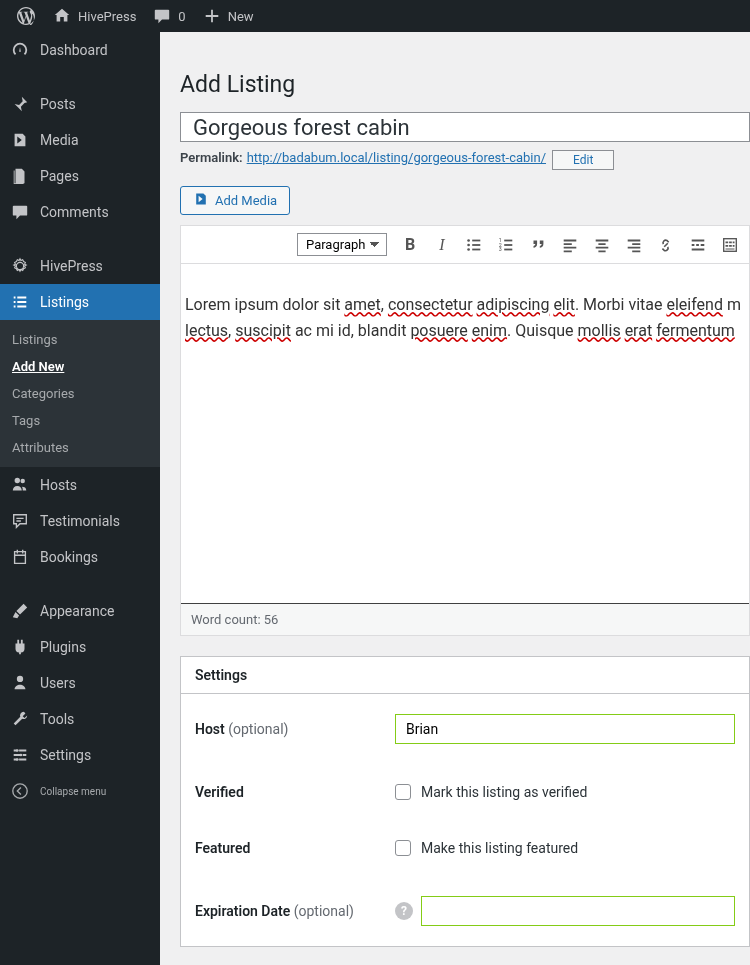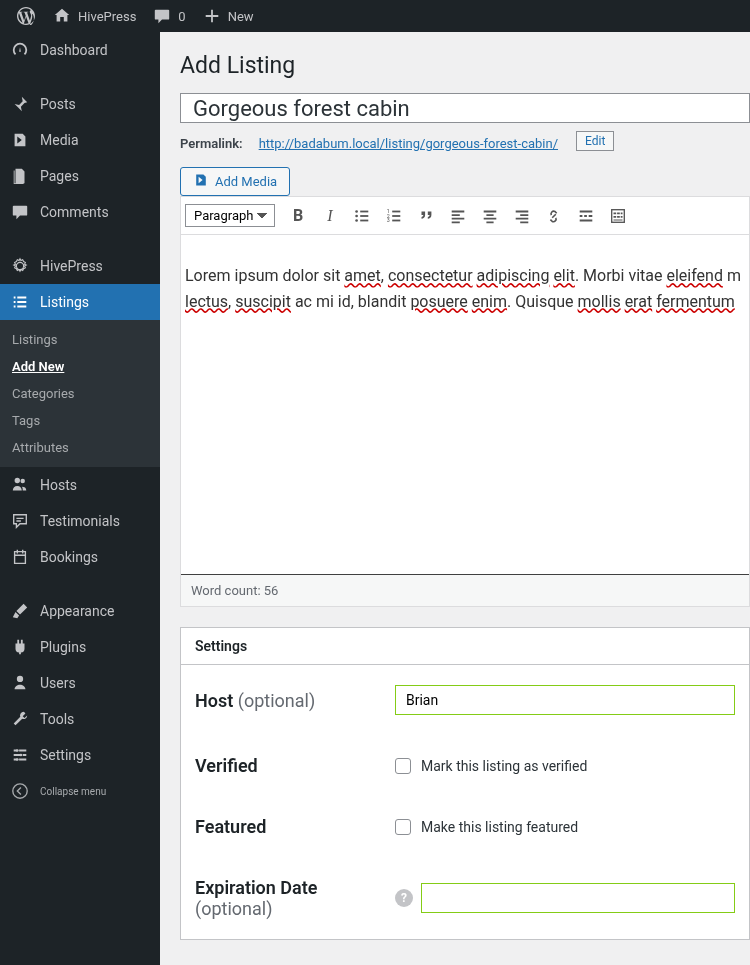--- a/index.html
+++ b/index.html
@@ -16,45 +16,45 @@
     .menu-item.current { background: #2271b1; color: #fff; }
     .menu-item.current::after { content: ""; position: absolute; right: -8px; top: 50%; transform: translateY(-50%); border: 8px solid transparent; border-right-color: #f0f0f1; }
     .menu-icon { width: 20px; height: 20px; display: flex; align-items: center; justify-content: center; flex-shrink: 0; }
     .menu-separator { height: 18px; }
     .submenu { background: #2c3338; padding: 6px 0; }
     .submenu-item { padding: 6px 12px; font-size: 13px; color: #a7aaad; cursor: pointer; }
     .submenu-item.current { color: #fff; font-weight: 600; text-decoration: underline; }
 
     
     .main { position: absolute; top: 32px; left: 160px; right: 0; bottom: 0; padding: 20px 0 0 20px; overflow: hidden; }
-    .page-title { font-size: 23px; font-weight: 400; color: #1d2327; margin-bottom: 14px; }
+    .page-title { font-size: 23px; font-weight: 400; color: #1d2327; margin-bottom: 14px; margin-top: 19px; }
 
     .title-input { width: 100%; font-size: 22px; padding: 8px 12px; border: 1px solid #8c8f94; background: #fff; color: #2c3338; outline: none; height: 30px; }
 
-    .permalink-row { margin: 8px 0 16px 0; font-size: 13px; color: #646970; display: flex; align-items: flex-end; gap: 16px; flex-wrap: wrap; }
+    .permalink-row { margin: 8px 0 16px 0; font-size: 13px; color: #646970; display: flex; align-items: flex-start; gap: 4px; flex-wrap: wrap; }
     .permalink-row strong { color: #3c434a; font-weight: 600; }
     .permalink-url { color: #2271b1; text-decoration: underline; }
-    .permalink-edit { border: 1px solid #8c8f94; background: #f6f7f7; padding: 2px 8px; font-size: 12px; cursor: pointer; color: #2271b1; margin-left: 2px; }
-
-    .add-media-btn { display: inline-flex; align-items: center; gap: 6px; border: 1px solid #2271b1; background: #f6f7f7; color: #2271b1; padding: 4px 12px; font-size: 13px; cursor: pointer; border-radius: 3px; }
+    .permalink-edit { border: 1px solid #8c8f94; background: #f6f7f7; padding: 2px 20px; font-size: 12px; cursor: pointer; color: #2271b1; margin-left: 2px; }
+
+    .add-media-btn { display: inline-flex; align-items: center; gap: 6px; border: 1px solid #2271b1; background: #f6f7f7; color: #2271b1; padding: 4px 12px; font-size: 13px; cursor: pointer; border-radius: 3px; margin-bottom: 10px; }
 
     .editor-wrap { border: 1px solid #dcdcde; background: #fff; }
-    .editor-toolbar-row { display: flex; align-items: center; height: 38px; padding: 4px; gap: 2px; border-bottom: 1px solid #dcdcde; background: #fff; }
+    .editor-toolbar-row { display: flex; align-items: center; height: 38px; padding: 4px; gap: 2px; border-bottom: 1px solid #dcdcde; background: #fff; justify-content: flex-end; }
     .format-select { border: 1px solid #8c8f94; background: #fff; padding: 3px 20px 3px 8px; font-size: 13px; cursor: pointer; position: relative; margin-right: 6px; appearance: none; background-image: linear-gradient(45deg, transparent 50%, #555 50%), linear-gradient(-45deg, transparent 50%, #555 50%); background-position: calc(100% - 12px) center, calc(100% - 7px) center; background-size: 5px 5px; background-repeat: no-repeat; }
     .tb-btn { width: 30px; height: 30px; display: flex; align-items: center; justify-content: center; cursor: pointer; color: #555; border-radius: 2px; }
 
     .editor-content { padding: 28px 4px; min-height: 340px; font-size: 16px; color: #333; line-height: 1.6; border-bottom: 1px solid #404040; }
     .spellerr { text-decoration: underline; text-decoration-color: #c00; text-decoration-style: wavy; }
 
     .editor-footer { padding: 8px 10px; font-size: 13px; color: #646970; background: #f6f7f7; }
 
     .postbox { border: 1px solid #c3c4c7; background: #fff; margin-top: 20px; }
     .postbox-header { border-bottom: 1px solid #c3c4c7; padding: 10px 14px; font-size: 14px; font-weight: 600; color: #1d2327; }
     .form-row { display: flex; align-items: center; padding: 20px 14px; }
-    .form-label { width: 200px; font-size: 18px; font-weight: 600; color: #1d2327; }
+    .form-label { width: 200px; font-size: 14px; font-weight: 600; color: #1d2327; }
     .form-label .opt { font-weight: 400; color: #646970; }
     .form-field { flex: 1; display: flex; align-items: center; gap: 10px; }
     .text-input { flex: 1; border: 1px solid #84cc16; padding: 4px 10px; font-size: 14px; height: 30px; background: #fff; }
     .checkbox { width: 16px; height: 16px; border: 1px solid #8c8f94; border-radius: 3px; cursor: pointer; background: #fff; }
     .checkbox-label { font-size: 14px; color: #2c3338; }
     .help-icon { width: 18px; height: 18px; border-radius: 50%; background: #c3c4c7; color: #fff; font-size: 12px; display: flex; align-items: center; justify-content: center; font-weight: bold; margin-right: 8px; }
 
     svg { width: 18px; height: 18px; fill: currentColor; }
   </style>
 </head>

